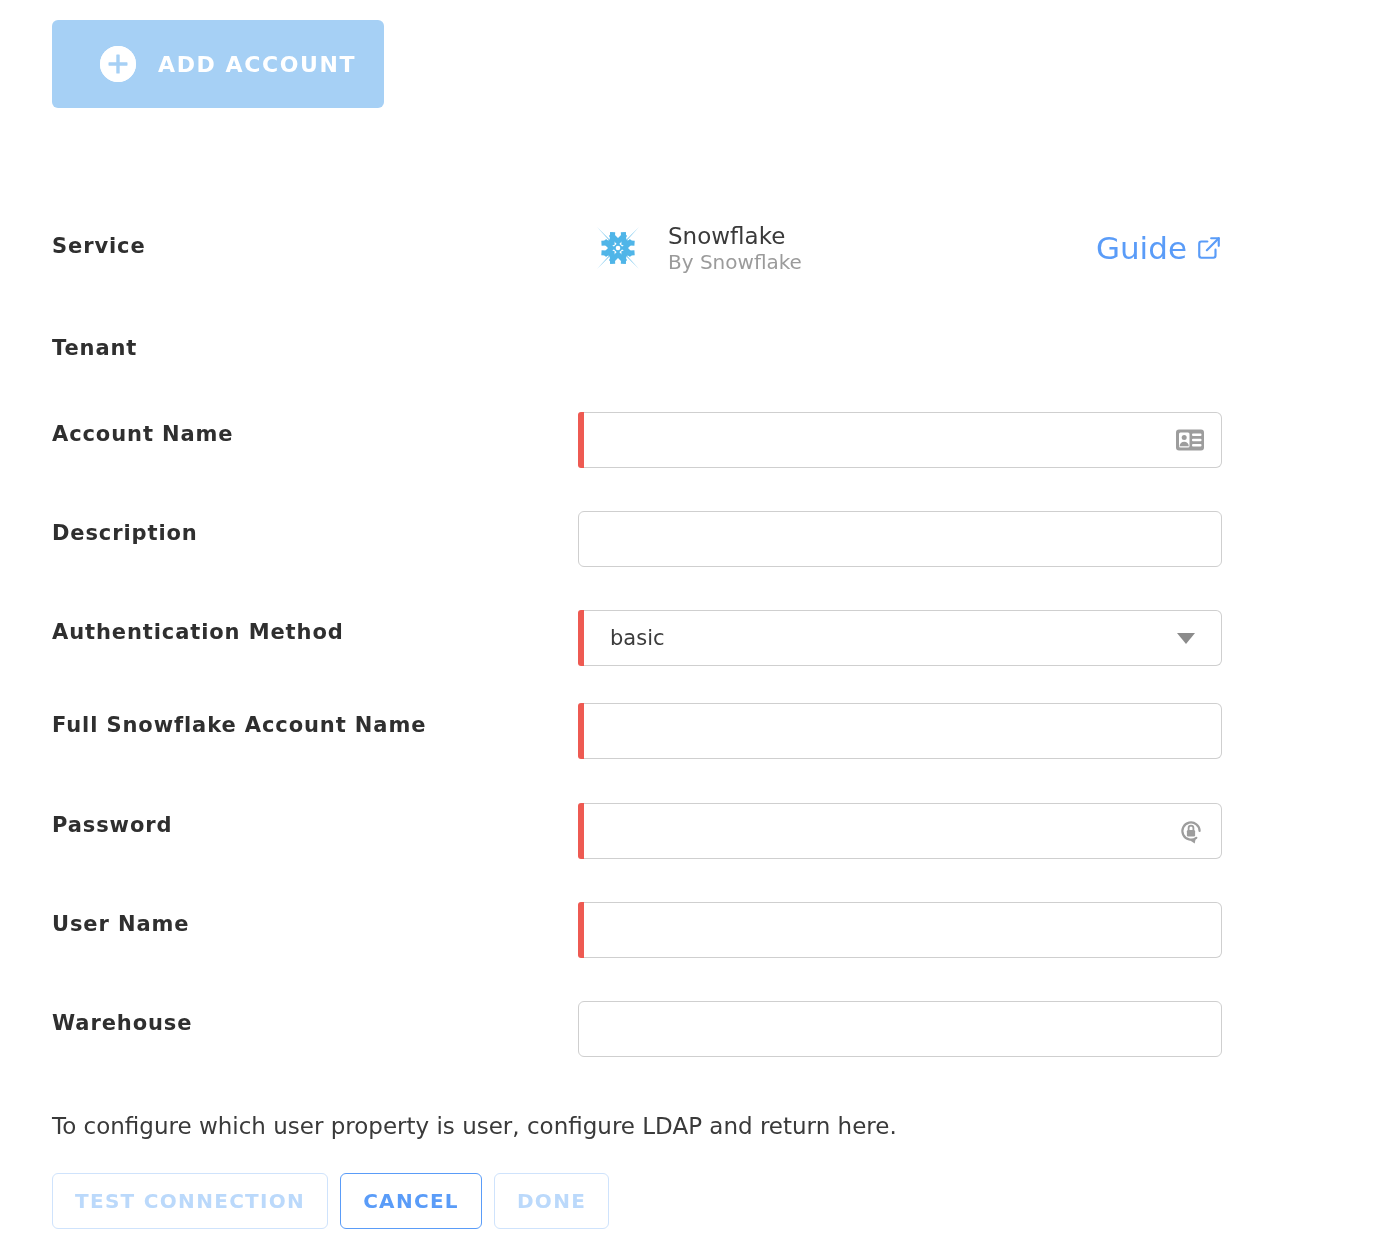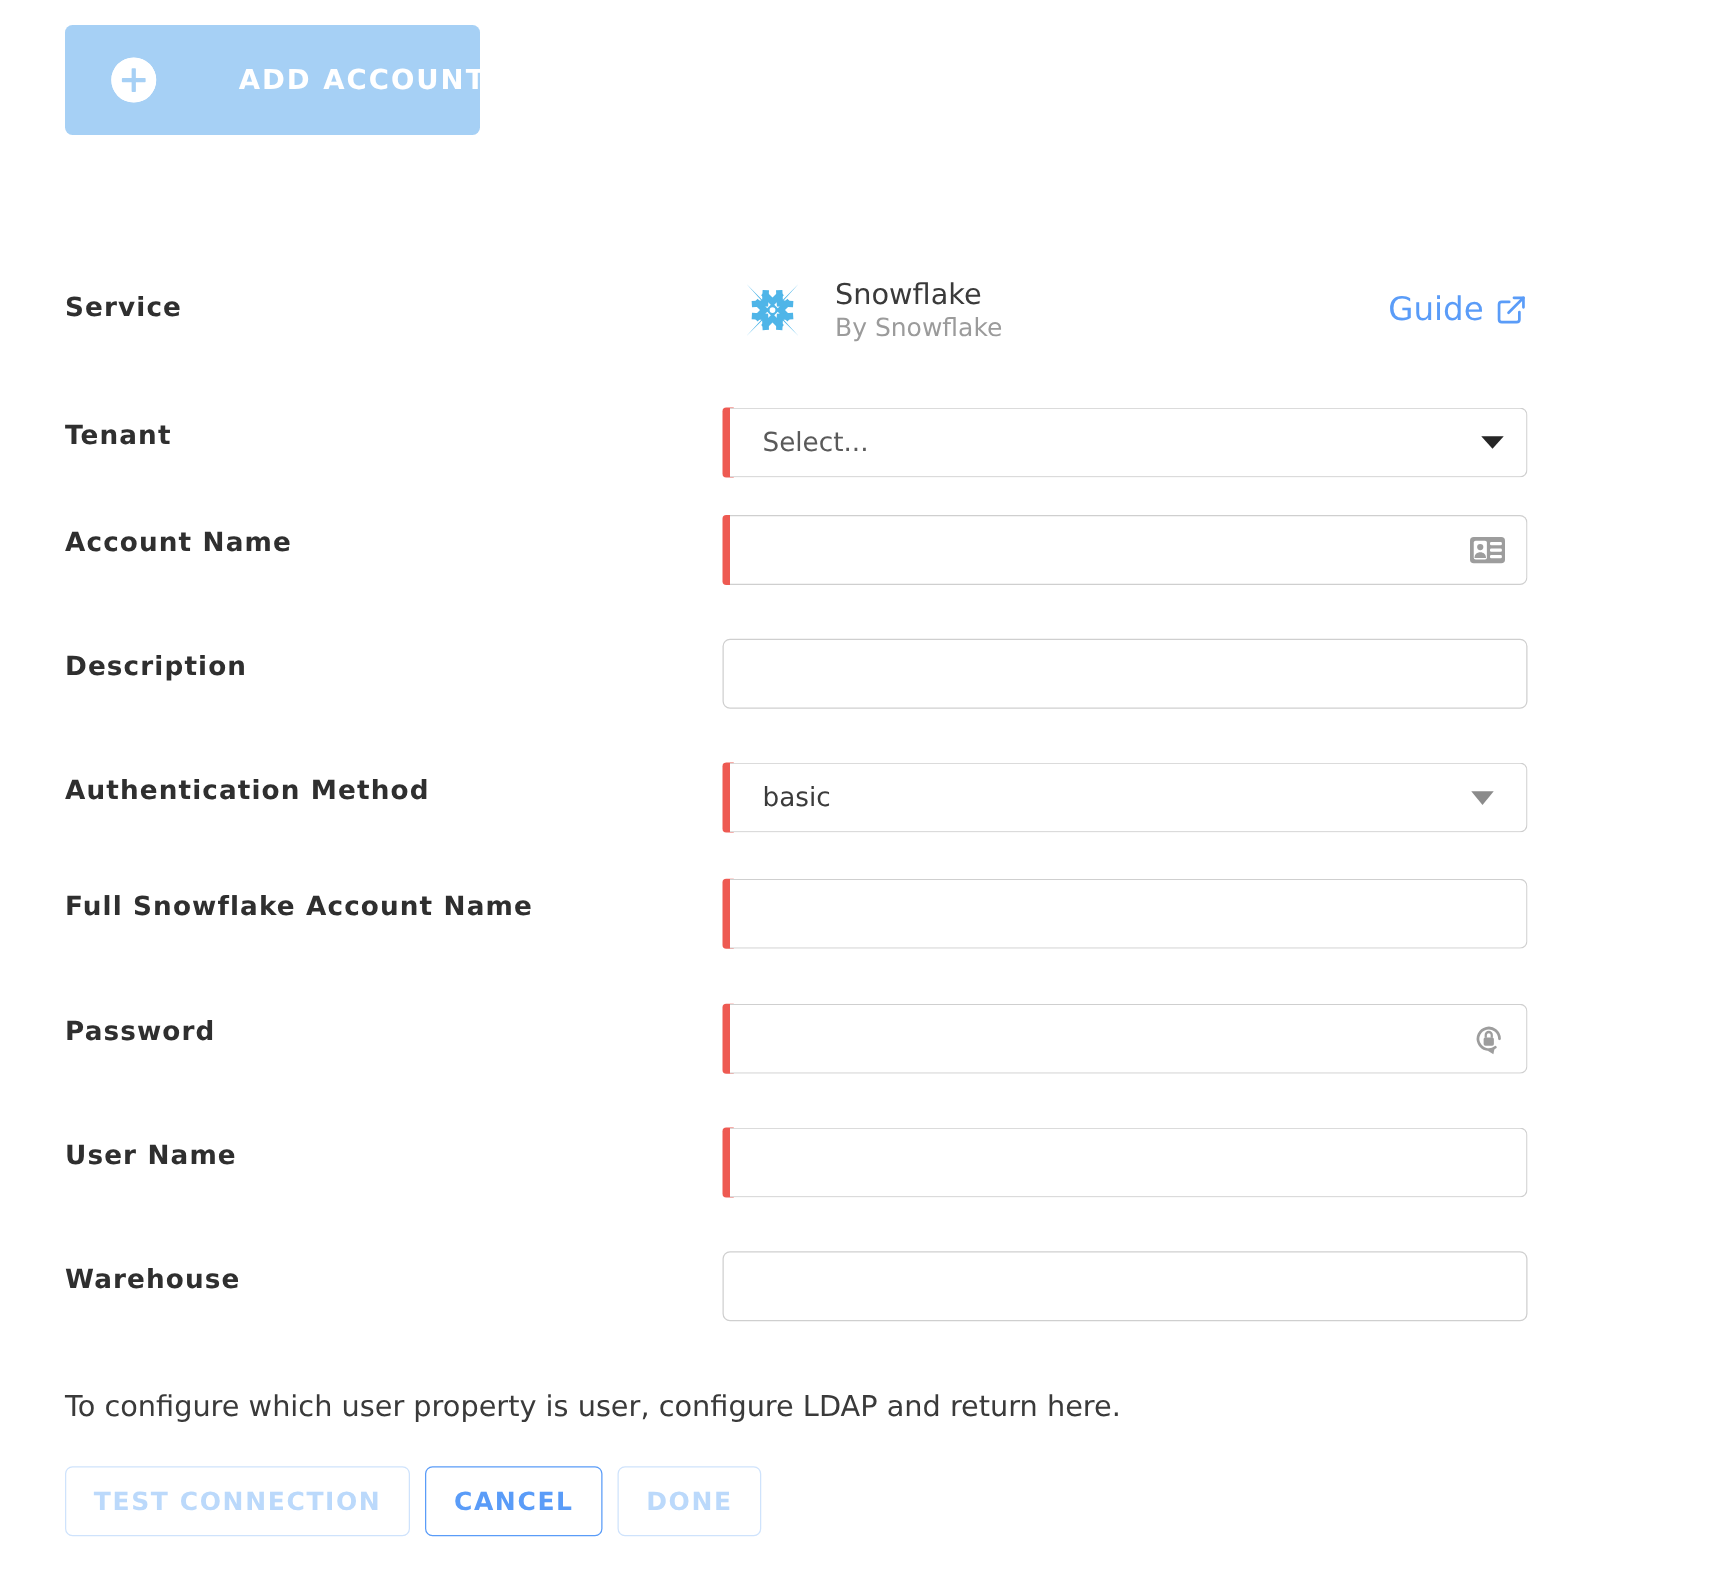--- a/index.html
+++ b/index.html
@@ -21,24 +21,23 @@
     position: absolute;
     left: 52px;
     top: 20px;
     width: 332px;
     height: 88px;
     background: #A6D0F5;
     border: none;
     border-radius: 6px;
     display: flex;
     align-items: center;
-    padding: 0 0 0 37px;
+    padding: 0 0 0 48px;
     box-sizing: border-box;
     cursor: pointer;
-    gap: 44px;
   }
   .plus-circle {
     width: 36px;
     height: 36px;
     border-radius: 50%;
     background: #ffffff;
     display: flex;
     align-items: center;
     justify-content: center;
     flex: 0 0 auto;
@@ -146,21 +145,21 @@
   .svc-logo { flex: 0 0 auto; width: 64px; height: 64px; display:block; }
   .svc-names { margin-left: 18px; display: flex; flex-direction: column; justify-content: center; }
   .svc-title { font-size: 23px; color: #3a3a3a; font-family: "DejaVu Sans", sans-serif; line-height: 1.22; }
   .svc-by { font-size: 20px; color: #9b9b9b; font-family: "DejaVu Sans", sans-serif; line-height: 1.22; }
   .guide-link {
     margin-left: auto;
     display: flex;
     align-items: center;
     gap: 9px;
     color: #5A9CF8;
-    font-size: 26px;
+    font-size: 31px;
     text-decoration: none;
     font-family: "DejaVu Sans", sans-serif;
     cursor: pointer;
   }
 
   
   .note {
     position: absolute;
     left: 52px;
     top: 1113px;
@@ -248,27 +247,20 @@
           <path d="M18 13.5V19a2 2 0 0 1-2 2H5a2 2 0 0 1-2-2V8a2 2 0 0 1 2-2h5.5"></path>
           <polyline points="14 3 21 3 21 10"></polyline>
           <line x1="10" y1="14" x2="21" y2="3"></line>
         </svg>
       </a>
     </div>
   </div>
 
   <div class="row" style="height:86px;">
     <div class="label" style="top:22px;">Tenant</div>
-    <div class="field required" style="top:12px;">
-      <span class="req-bar"></span>
-      <div class="ctrl">
-        <span class="ctrl-text placeholder">Select...</span>
-        <span class="caret-dark"></span>
-      </div>
-    </div>
   </div>
 
   <div class="row" style="height:99px;">
     <div class="label" style="top:22px;">Account Name</div>
     <div class="field required" style="top:12px;">
       <span class="req-bar"></span>
       <div class="ctrl">
         <span class="ctrl-text"></span>
         <span class="fld-icon">
           <svg width="30" height="24" viewBox="0 0 30 24" aria-hidden="true">

